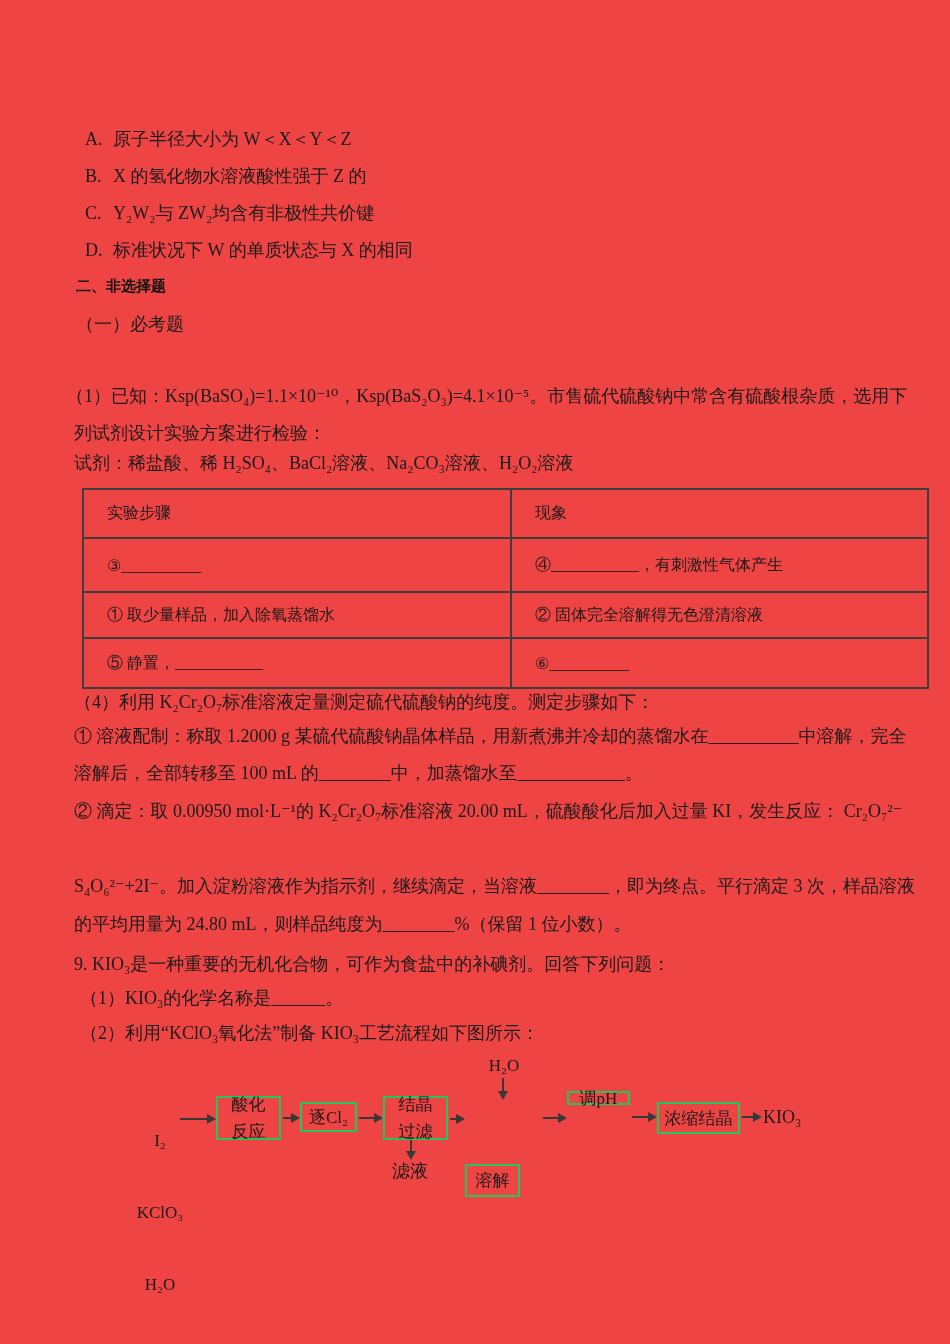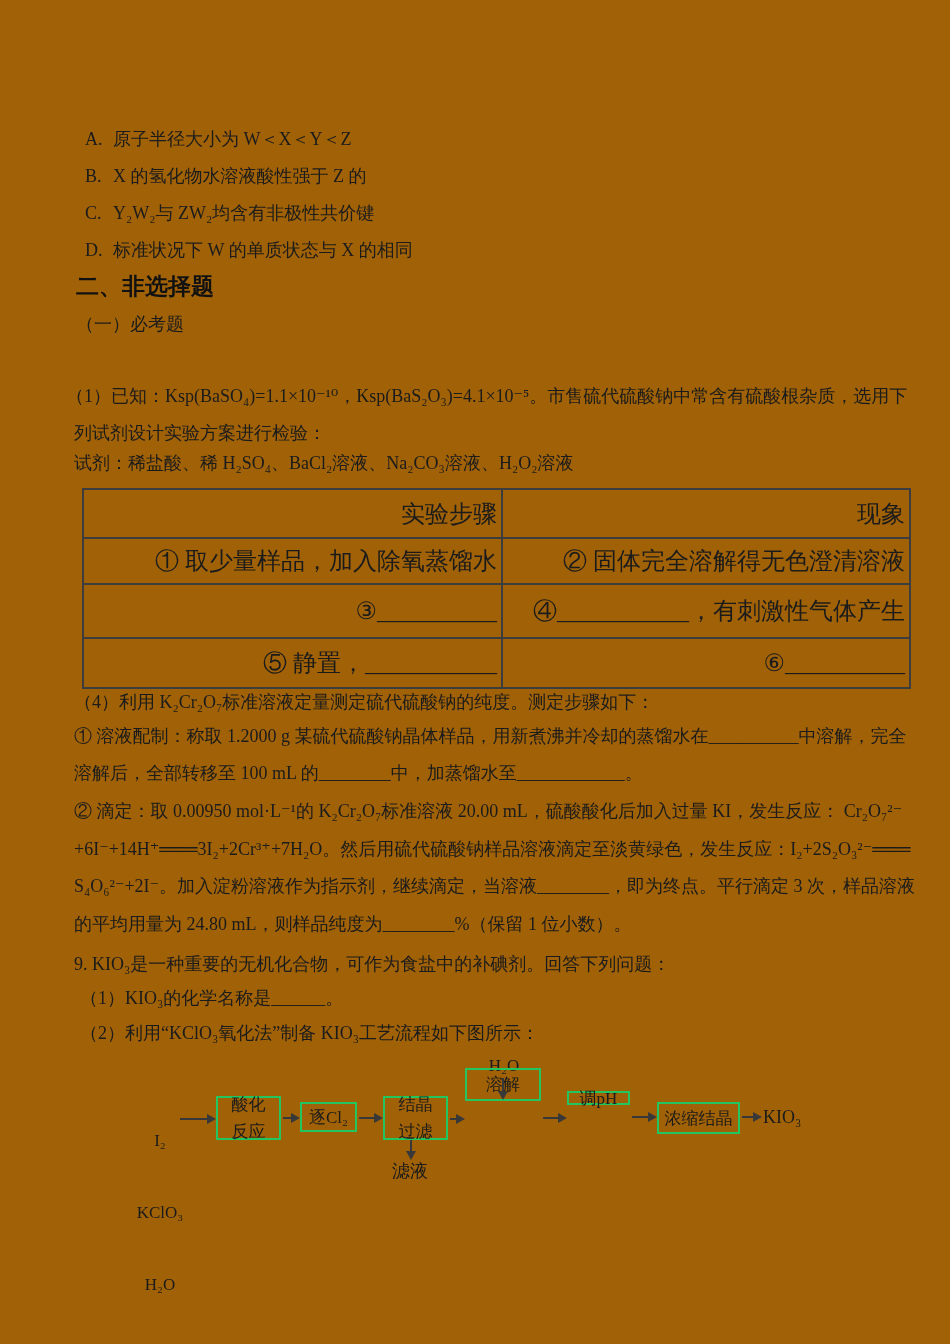--- a/index.html
+++ b/index.html
@@ -1,32 +1,32 @@
 <!DOCTYPE html>
 <html><head>
 <meta charset="utf-8">
 <style>
   html,body { margin:0; padding:0; background:#ffffff; }
   .page {
-    position:relative; width:950px; height:1344px; background:#a16207;
+    position:relative; width:950px; height:1344px; background:#ef4444;
     font-family:"Liberation Serif","DejaVu Serif",serif;
     color:#1b1b1b; overflow:hidden;
   }
   .line { position:absolute; font-size:18px; line-height:22px; white-space:pre; }
   .opt-label { display:inline-block; width:28px; }
   .section-title {
     font-family:"Liberation Sans","DejaVu Sans",sans-serif;
-    font-weight:bold; font-size:23px; color:#111;
+    font-weight:bold; font-size:15px; color:#111;
   }
   
   .exp-table { position:absolute; left:82px; top:488px; }
   .exp-table table { border-collapse:collapse; table-layout:fixed; width:791px; }
   .exp-table td, .exp-table th {
-    border:2px solid #3d3d3d; font-size:24px; font-weight:normal;
-    text-align:right; vertical-align:middle; padding:0 4px 0 14px; white-space:pre;
+    border:2px solid #3d3d3d; font-size:16px; font-weight:normal;
+    text-align:left; vertical-align:middle; padding:0 4px 0 23px; white-space:pre;
   }
   .col1 { width:399px; } .col2 { width:388px;border-radius:17px; }
   
   .flow-box {
     position:absolute; box-sizing:border-box; border:2px solid #22c55e;
     display:flex; align-items:center; justify-content:center;
     font-size:17px; line-height:27px; text-align:center; white-space:pre-line;
   }
   .flow-label { position:absolute; font-size:17px; line-height:24px; text-align:center; white-space:pre; }
   .arrow-r { position:absolute; height:2px; background:#383838; }
@@ -57,41 +57,40 @@
   <div class="line" style="left:74px; top:422px;">列试剂设计实验方案进行检验：</div>
   <div class="line" style="left:74px; top:452px;">试剂：稀盐酸、稀 H₂SO₄、BaCl₂溶液、Na₂CO₃溶液、H₂O₂溶液</div>
 
   <div class="exp-table">
     <table>
       <tbody>
           <tr style="height:49px;">
         <th class="col1">实验步骤</th>
         <th class="col2">现象</th>
       </tr>
+      <tr style="height:54px;">
+        <td>③__________</td>
+        <td>④___________，有刺激性气体产生</td>
+      </tr>
       <tr style="height:46px;">
         <td>① 取少量样品，加入除氧蒸馏水</td>
         <td>② 固体完全溶解得无色澄清溶液</td>
-      </tr>
-      <tr style="height:54px;">
-        <td>③__________</td>
-        <td>④___________，有刺激性气体产生</td>
       </tr>
       <tr style="height:50px;">
         <td>⑤ 静置，___________</td>
         <td>⑥__________</td>
       </tr>
     </tbody>
       </table>
   </div>
 
   <div class="line" style="left:74px; top:691px;">（4）利用 K₂Cr₂O₇标准溶液定量测定硫代硫酸钠的纯度。测定步骤如下：</div>
   <div class="line" style="left:74px; top:725px;">① 溶液配制：称取 1.2000 g 某硫代硫酸钠晶体样品，用新煮沸并冷却的蒸馏水在__________中溶解，完全</div>
   <div class="line" style="left:74px; top:762px;">溶解后，全部转移至 100 mL 的________中，加蒸馏水至____________。</div>
   <div class="line" style="left:74px; top:800px;">② 滴定：取 0.00950 mol·L⁻¹的 K₂Cr₂O₇标准溶液 20.00 mL，硫酸酸化后加入过量 KI，发生反应： Cr₂O₇²⁻</div>
-  <div class="line" style="left:74px; top:838px;">+6I⁻+14H⁺═══3I₂+2Cr³⁺+7H₂O。然后用硫代硫酸钠样品溶液滴定至淡黄绿色，发生反应：I₂+2S₂O₃²⁻═══</div>
   <div class="line" style="left:74px; top:875px;">S₄O₆²⁻+2I⁻。加入淀粉溶液作为指示剂，继续滴定，当溶液________，即为终点。平行滴定 3 次，样品溶液</div>
   <div class="line" style="left:74px; top:913px;">的平均用量为 24.80 mL，则样品纯度为________%（保留 1 位小数）。</div>
 
   <div class="line" style="left:74px; top:953px;">9. KIO₃是一种重要的无机化合物，可作为食盐中的补碘剂。回答下列问题：</div>
   <div class="line" style="left:80px; top:987px;">（1）KIO₃的化学名称是______。</div>
   <div class="line" style="left:80px; top:1022px;">（2）利用“KClO₃氧化法”制备 KIO₃工艺流程如下图所示：</div>
 
   <div>
 
     <div class="flow-label" style="left:134px; top:1081px; width:52px;">
@@ -100,21 +99,21 @@
       <div>H₂O</div>
     </div>
 
     <div class="flow-label" style="left:478px; top:1054px; width:52px;">H₂O</div>
 
     <div class="flow-box" style="left:216px; top:1096px; width:65px; height:44px;">酸化
 反应</div>
     <div class="flow-box" style="left:300px; top:1102px; width:57px; height:30px;">逐Cl₂</div>
     <div class="flow-box" style="left:383px; top:1096px; width:65px; height:44px;">结晶
 过滤</div>
-    <div class="flow-box" style="left:465px; top:1068px; width:76px; height:33px;">溶解</div>
+    <div class="flow-box" style="left:465px; top:1164px; width:55px; height:33px;">溶解</div>
     <div class="flow-box" style="left:567px; top:1073px; width:63px; height:14px;margin-top:18px;">调pH</div>
     <div class="flow-box" style="left:657px; top:1102px; width:83px; height:32px;">浓缩结晶</div>
 
     <div class="arrow-r" style="left:180px; top:1118px; width:28px;"></div>
     <div class="arrow-r" style="left:283px; top:1117px; width:9px;"></div>
     <div class="arrow-r" style="left:359px; top:1117px; width:16px;"></div>
     <div class="arrow-r" style="left:450px; top:1118px; width:7px;"></div>
     <div class="arrow-r" style="left:543px; top:1117px; width:16px;"></div>
     <div class="arrow-r" style="left:632px; top:1116px; width:17px;"></div>
     <div class="arrow-r" style="left:742px; top:1116px; width:12px;"></div>

